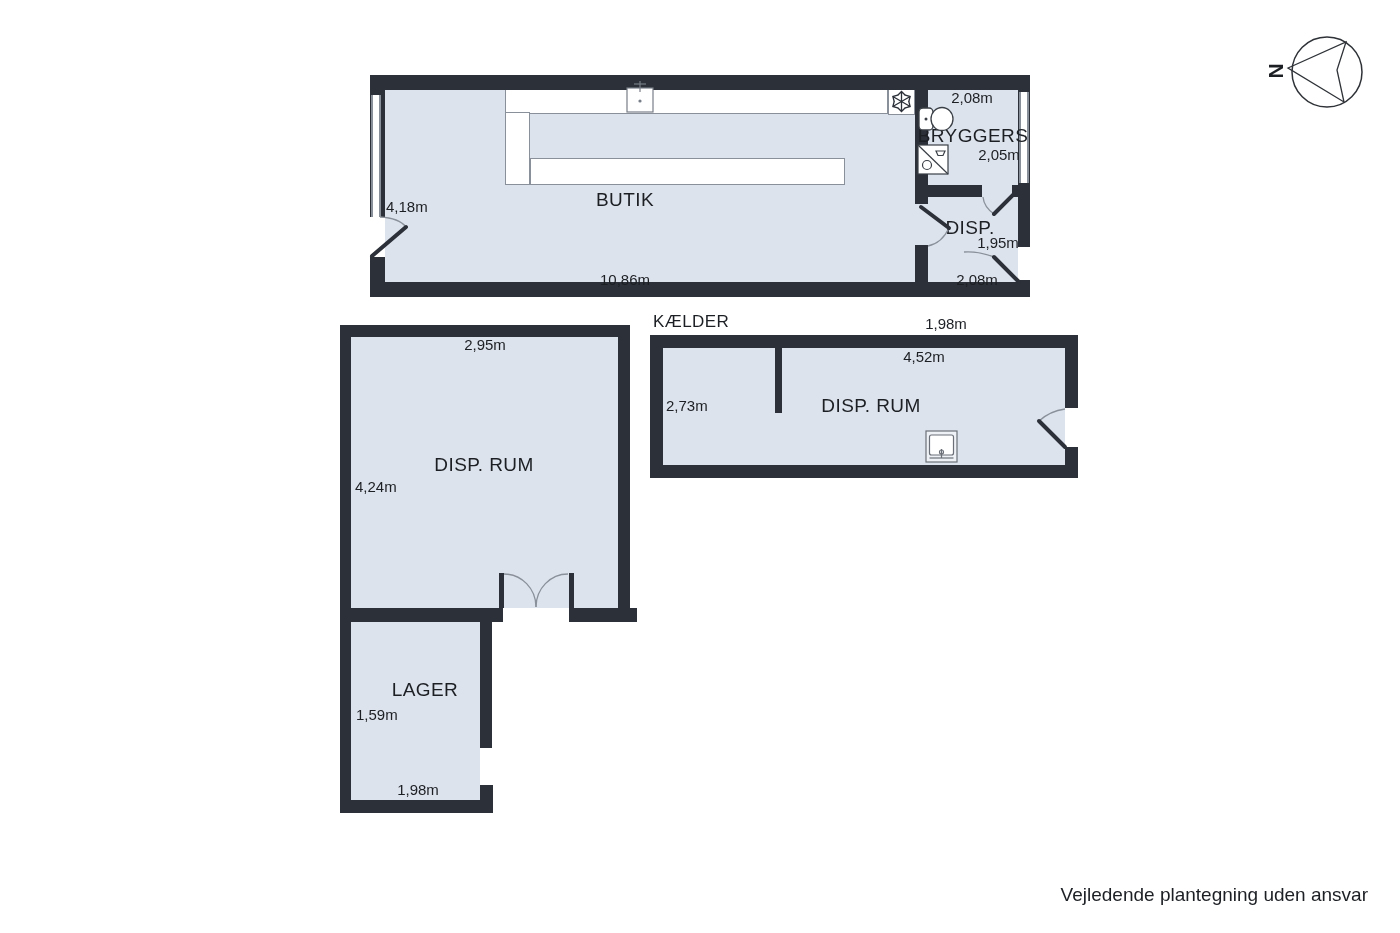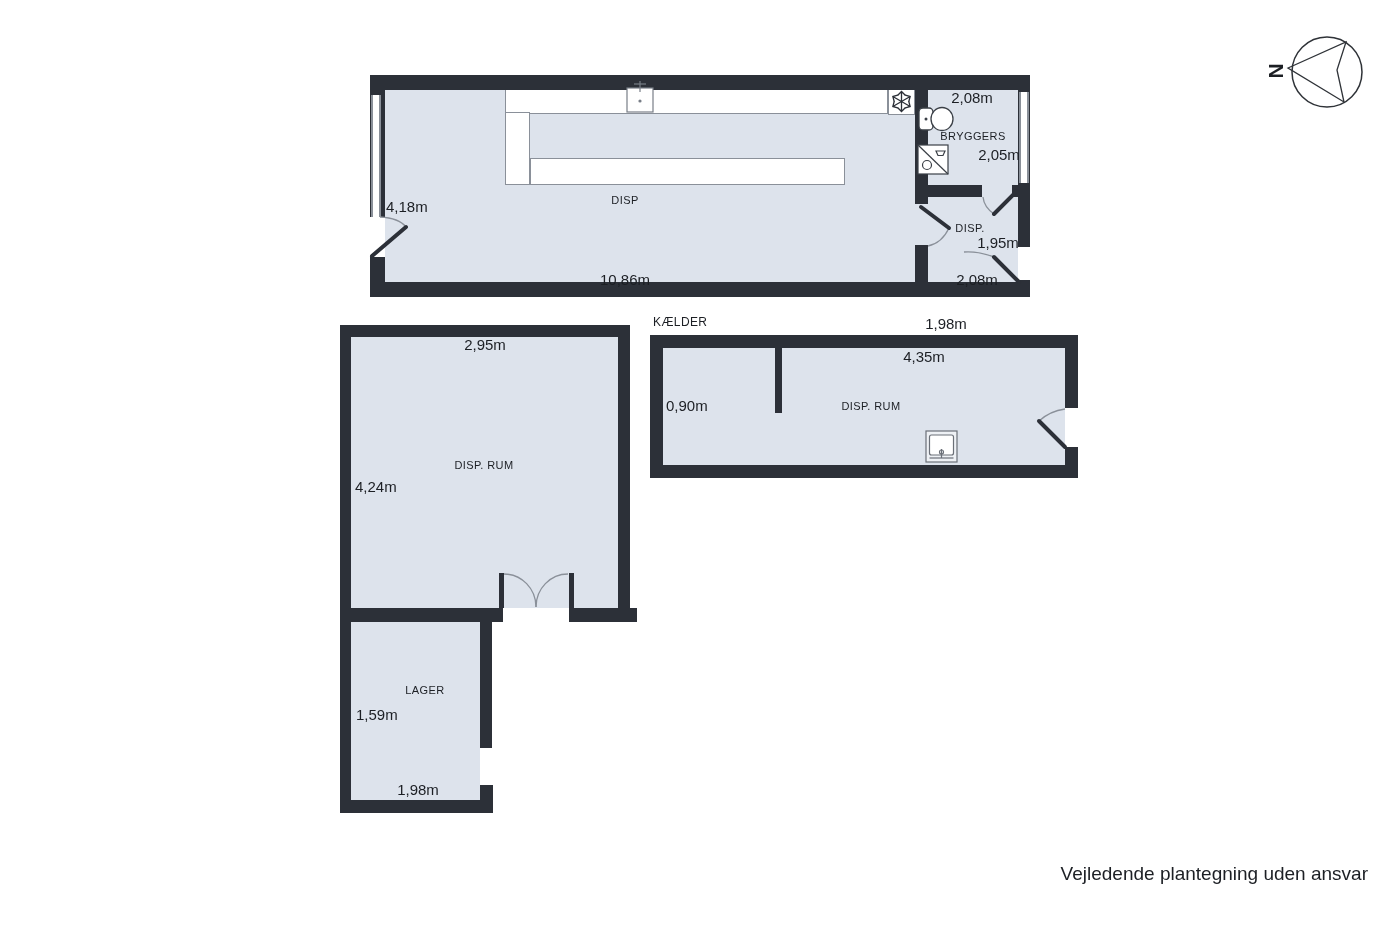--- a/index.html
+++ b/index.html
@@ -10,22 +10,22 @@
   }
   .floor{position:absolute;background:var(--floor,#dde3ec);}
   .wall{position:absolute;background:var(--wall,#2c3038);}
   .gap-out{position:absolute;background:#ffffff;}
   .gap-in{position:absolute;background:var(--floor,#dde3ec);}
   .win{position:absolute;background:#ffffff;border-left:2px solid var(--line,#8a9099);
        border-right:2px solid var(--line,#8a9099);box-sizing:border-box;}
   .counter{position:absolute;background:#ffffff;border:1.5px solid var(--line,#8a9099);box-sizing:border-box;}
   .lbl{position:absolute;font-size:15px;white-space:nowrap;transform:translate(-50%,-50%);}
   .lbl.left{transform:translateY(-50%);}
-  .room{font-size:11px;letter-spacing:.4px;}
-  .title{font-size:12px;letter-spacing:.4px;}
+  .room{font-size:19px;letter-spacing:.4px;}
+  .title{font-size:17px;letter-spacing:.4px;}
   .north{position:absolute;font-weight:bold;font-size:21px;
          transform:translate(-50%,-50%) rotate(-90deg);}
   .footer{position:absolute;font-size:19px;color:#1c1f24;}
   svg.overlay{position:absolute;left:0;top:0;pointer-events:none;}
 </style>
 </head>
 <body>
 
 <div class="stage">
 
@@ -47,42 +47,42 @@
   <div class="wall" style="left:1012px;top:185px;width:6px;height:12px"></div>
 
   <div class="win" style="left:371px;top:95px;width:10px;height:122px"></div>
   <div class="gap-out" style="left:370px;top:217px;width:15px;height:40px"></div>
   <div class="win" style="left:1019px;top:92px;width:10px;height:91px"></div>
   <div class="gap-out" style="left:1018px;top:247px;width:12px;height:33px"></div>
   <div class="gap-in" style="left:915px;top:204px;width:13px;height:41px"></div>
   <div class="gap-in" style="left:982px;top:185px;width:30px;height:12px"></div>
 
   <div class="lbl left" style="left:386px;top:206px">4,18m</div>
-  <div class="lbl room" style="left:625px;top:200px">DISP</div>
+  <div class="lbl room" style="left:625px;top:200px">BUTIK</div>
   <div class="lbl" style="left:625px;top:279px">10,86m</div>
   <div class="lbl" style="left:972px;top:97px">2,08m</div>
   <div class="lbl room" style="left:973px;top:136px">BRYGGERS</div>
   <div class="lbl" style="left:999px;top:154px">2,05m</div>
   <div class="lbl room" style="left:970px;top:228px">DISP.</div>
   <div class="lbl" style="left:998px;top:242px">1,95m</div>
   <div class="lbl" style="left:977px;top:279px">2,08m</div>
 
   <div class="lbl title left" style="left:653px;top:322px">KÆLDER</div>
   <div class="lbl" style="left:946px;top:323px">1,98m</div>
 
   <div class="floor" style="left:663px;top:348px;width:402px;height:117px"></div>
   <div class="wall" style="left:650px;top:335px;width:428px;height:13px"></div>
   <div class="wall" style="left:650px;top:335px;width:13px;height:143px"></div>
   <div class="wall" style="left:650px;top:465px;width:428px;height:13px"></div>
   <div class="wall" style="left:1065px;top:335px;width:13px;height:143px"></div>
   <div class="wall" style="left:775px;top:348px;width:7px;height:65px"></div>
   <div class="gap-out" style="left:1065px;top:408px;width:13px;height:39px"></div>
 
-  <div class="lbl left" style="left:666px;top:405px">0,90m</div>
-  <div class="lbl" style="left:924px;top:356px">4,35m</div>
+  <div class="lbl left" style="left:666px;top:405px">2,73m</div>
+  <div class="lbl" style="left:924px;top:356px">4,52m</div>
   <div class="lbl room" style="left:871px;top:406px">DISP. RUM</div>
 
   <div class="floor" style="left:351px;top:337px;width:267px;height:271px"></div>
   <div class="floor" style="left:351px;top:622px;width:129px;height:178px"></div>
 
   <div class="wall" style="left:340px;top:325px;width:290px;height:12px"></div>
   <div class="wall" style="left:340px;top:325px;width:11px;height:488px"></div>
   <div class="wall" style="left:618px;top:325px;width:12px;height:283px"></div>
   <div class="wall" style="left:351px;top:608px;width:152px;height:14px"></div>
   <div class="wall" style="left:569px;top:608px;width:68px;height:14px"></div>
@@ -94,21 +94,21 @@
 
   <div class="lbl" style="left:485px;top:344px">2,95m</div>
   <div class="lbl room" style="left:484px;top:465px">DISP. RUM</div>
   <div class="lbl left" style="left:355px;top:486px">4,24m</div>
   <div class="lbl room" style="left:425px;top:690px">LAGER</div>
   <div class="lbl left" style="left:356px;top:714px">1,59m</div>
   <div class="lbl" style="left:418px;top:789px">1,98m</div>
 
   <div class="north" style="left:1276px;top:71px">N</div>
 
-  <div class="footer" style="right:32px;top:863px">Vejledende plantegning uden ansvar</div>
+  <div class="footer" style="right:32px;top:884px">Vejledende plantegning uden ansvar</div>
 
   <svg class="overlay" width="1400" height="933" viewBox="0 0 1400 933">
 
     <g stroke="#8a9099" stroke-width="1.3" fill="none">
       <path d="M406 227 Q399 218 380 217"></path>
       <path d="M949 228 Q942 243 928 246"></path>
       <path d="M994 214 Q984 207 983 197"></path>
       <path d="M994 257 Q978 251 964 252"></path>
       <path d="M1039 421 Q1050 411 1065 409"></path>
       <path d="M504 574 A32 33 0 0 1 536 607"></path>

